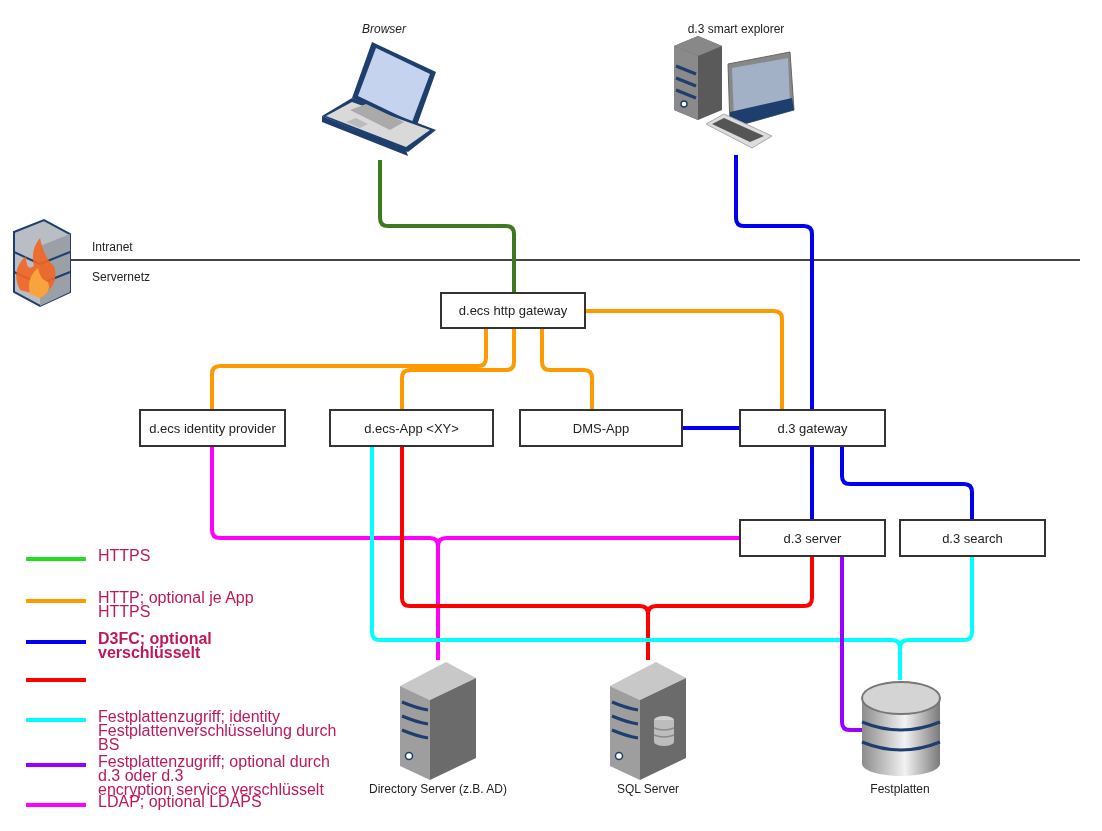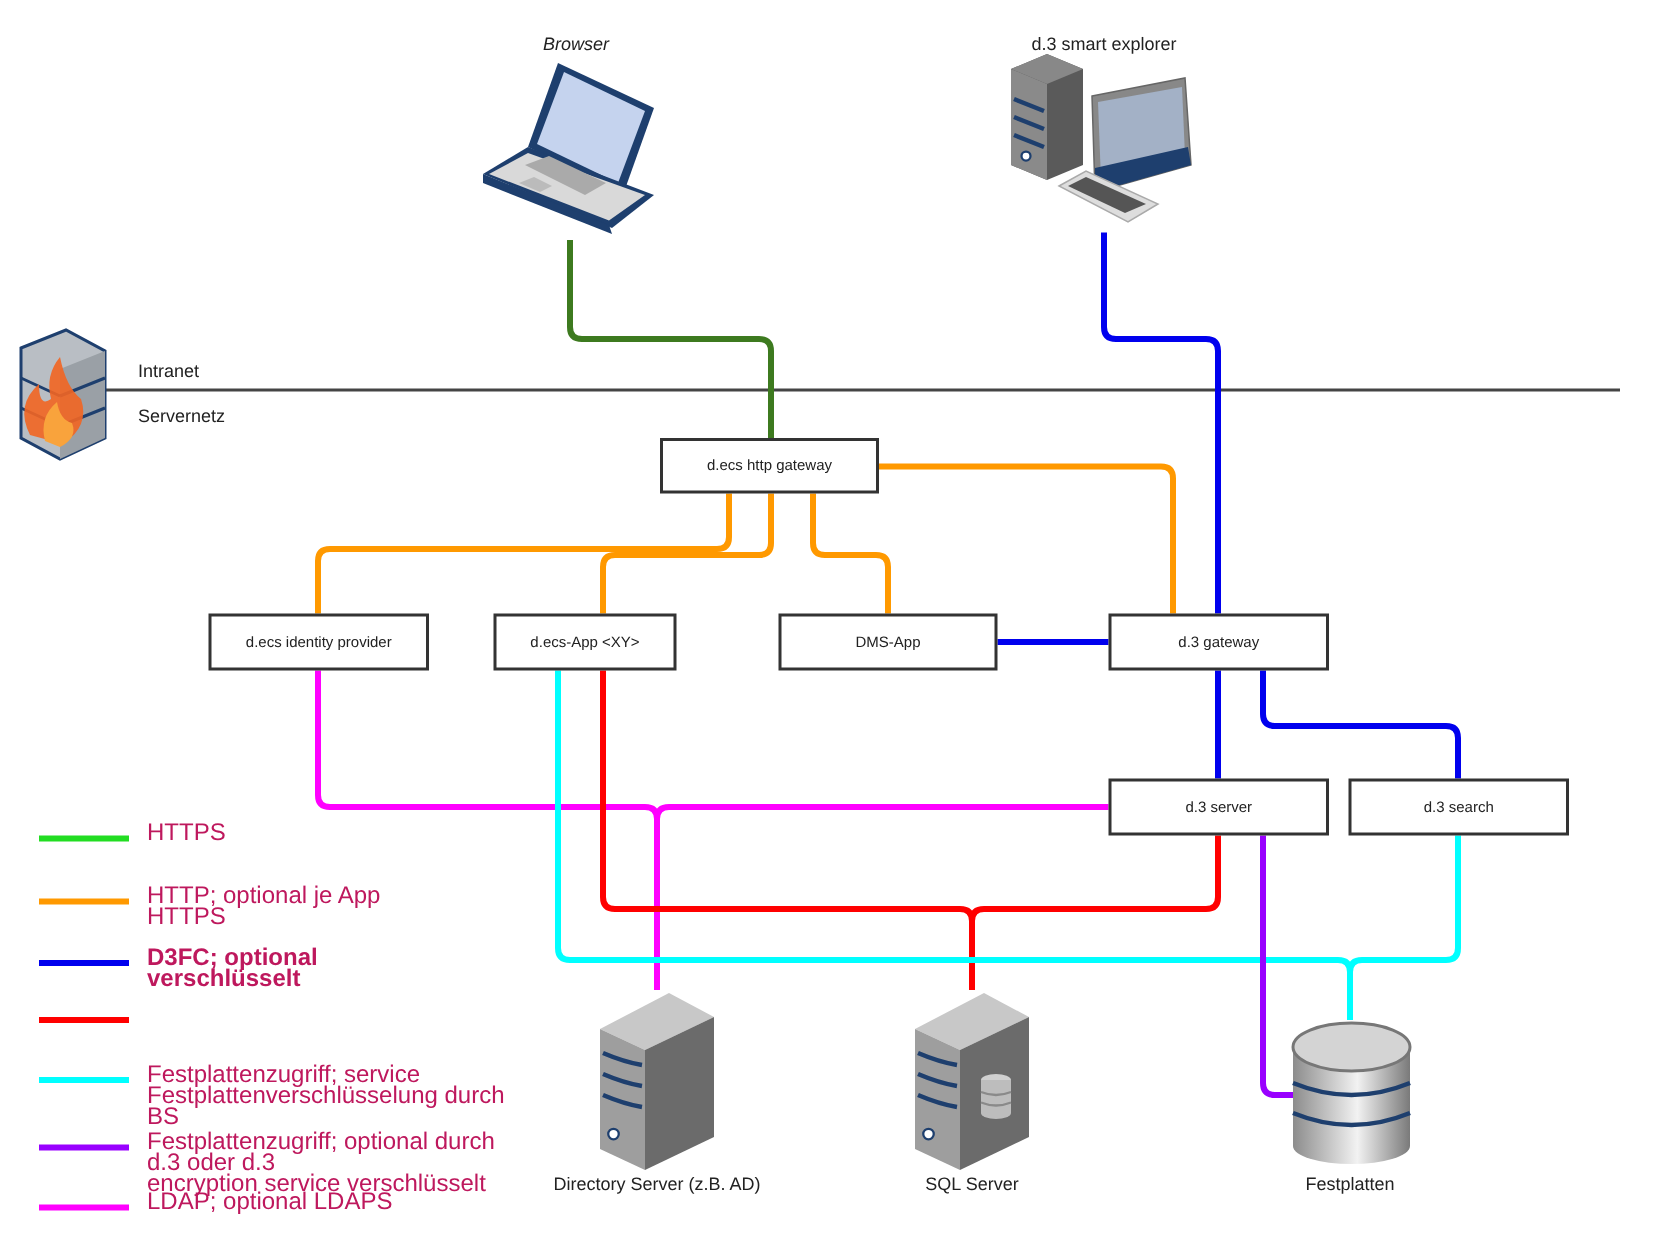--- a/index.html
+++ b/index.html
@@ -1,20 +1,20 @@
 <!DOCTYPE html>
 <html><head>
 <meta charset="utf-8">
 <style>
   html, body { margin: 0; padding: 0; background: #ffffff; }
   body { width: 1102px; height: 831px; position: relative; overflow: hidden;
          font-family: "Liberation Sans", sans-serif; font-size: 12px; color: #222; }
   #canvas { position: absolute; left: 0; top: 0; }
   .node { position: absolute; border: 2px solid #333; background: #fff; box-sizing: border-box;
-          display: flex; align-items: center; justify-content: center; font-size: 10px; color: #222; }
+          display: flex; align-items: center; justify-content: center; font-size: 13px; color: #222; }
   .lbl { position: absolute; font-size: 12px; color: #222; white-space: nowrap; }
   .lbl-c { transform: translateX(-50%); text-align: center; }
   .legend-item { position: absolute; left: 24px; width: 320px; height: 34px; }
   .legend-line { position: absolute; left: 2px; width: 60px; height: 4px; top: 6px; }
   .legend-text { position: absolute; left: 74px; top: -2px; font-size: 16px; line-height: 14px; color: #be185d; }
 </style>
 </head>
 <body>
 
 <svg id="canvas" width="1102" height="831">
@@ -128,24 +128,24 @@
 
 <div class="lbl lbl-c" style="left:384px; top:22px;font-style:italic;">Browser</div>
 <div class="lbl lbl-c" style="left:736px; top:22px;">d.3 smart explorer</div>
 
 <div class="node" style="left:440px; top:292px; width:146px; height:37px;">
   <span>d.ecs http gateway</span>
 </div>
 <div class="node" style="left:139px; top:409px; width:147px; height:38px;">
   <span>d.ecs identity provider</span>
 </div>
-<div class="node" style="left:329px; top:409px; width:122px; height:38px;">
+<div class="node" style="left:329px; top:409px; width:165px; height:38px;">
   <span>d.ecs-App &lt;XY&gt;</span>
 </div>
-<div class="node" style="left:519px; top:409px; width:146px; height:38px;">
+<div class="node" style="left:519px; top:409px; width:164px; height:38px;">
   <span>DMS-App</span>
 </div>
 <div class="node" style="left:739px; top:409px; width:147px; height:38px;">
   <span>d.3 gateway</span>
 </div>
 <div class="node" style="left:739px; top:519px; width:147px; height:38px;">
   <span>d.3 server</span>
 </div>
 <div class="node" style="left:899px; top:519px; width:147px; height:38px;">
   <span>d.3 search</span>
@@ -166,21 +166,21 @@
   </div>
   <div class="legend-item" style="top:634px;font-weight:bold;">
     <div class="legend-line" style="background:#0000ee;"></div>
     <div class="legend-text"><span>D3FC; optional</span><br><span>verschlüsselt</span></div>
   </div>
   <div class="legend-item" style="top:672px;">
     <div class="legend-line" style="background:#ff0000;"></div>
   </div>
   <div class="legend-item" style="top:712px;">
     <div class="legend-line" style="background:#00ffff;"></div>
-    <div class="legend-text"><span>Festplattenzugriff; service</span><br><span>Festplattenverschlüsselung durch BS</span></div>
+    <div class="legend-text"><span>Festplattenzugriff; identity</span><br><span>Festplattenverschlüsselung durch BS</span></div>
   </div>
   <div class="legend-item" style="top:757px;">
     <div class="legend-line" style="background:#9900ff;"></div>
     <div class="legend-text"><span>Festplattenzugriff; optional durch d.3 oder d.3</span><br><span>encryption service verschlüsselt</span></div>
   </div>
   <div class="legend-item" style="top:797px;">
     <div class="legend-line" style="background:#ff00ff;"></div>
     <div class="legend-text"><span>LDAP; optional LDAPS</span><br><span></span></div>
   </div>
 </div>

